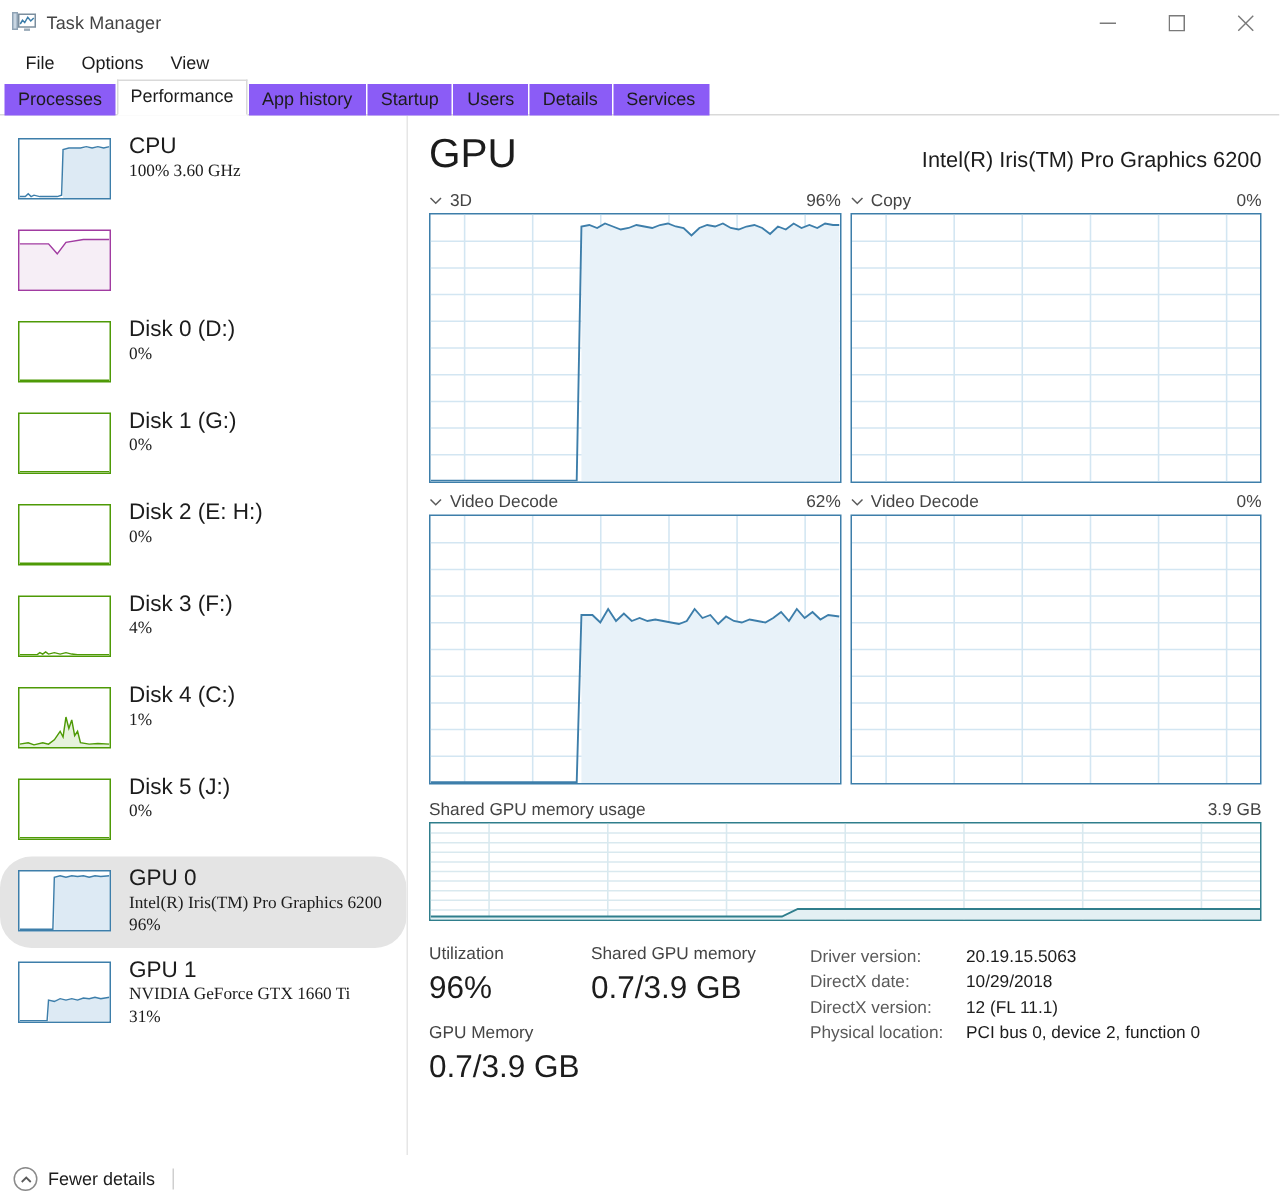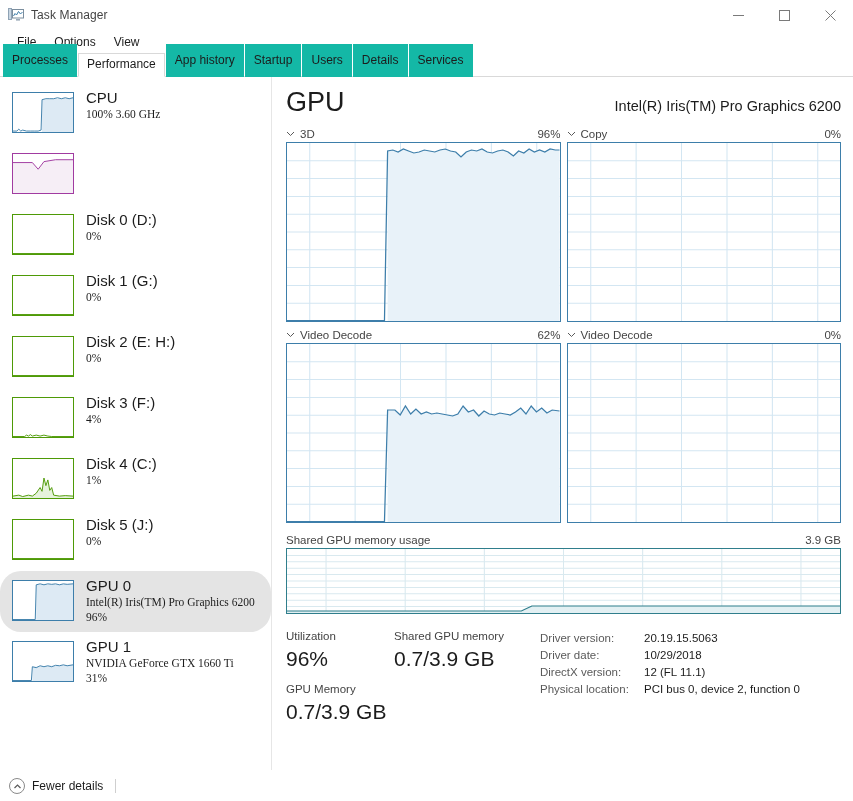--- a/index.html
+++ b/index.html
@@ -57,24 +57,24 @@
     background: #ffffff;
     position: relative;
   }
   .tabstrip::after {
     content: ""; position: absolute; left: 0; right: 0; bottom: 0;
     height: 1px; background: #d9d9d9;
   }
   .tab {
     font-size: 12px; color: #1c1c1c;
     padding: 3px 8px 4px 8px;
-    height: 33px;
+    height: 21px;
     display: flex; align-items: center;
     border: 1px solid transparent;
-    background: #14b8a6;
+    background: #8b5cf6;
     position: relative; z-index: 1;
     margin-right: 1px;
   }
   .tab.active {
     background: #ffffff;
     border: 1px solid #d9d9d9;
     border-bottom-color: #ffffff;
     height: 24px;
     z-index: 3;
     padding-bottom: 5px;
@@ -586,21 +586,21 @@
         <div class="stats-col c2">
           <div class="stat-label">Shared GPU memory</div>
           <div class="stat-value">0.7/3.9 GB</div>
         </div>
         <div class="stats-col c3">
           <div class="info-row">
             <span class="info-key">Driver version:</span>
             <span class="info-val">20.19.15.5063</span>
           </div>
           <div class="info-row">
-            <span class="info-key">Driver date:</span>
+            <span class="info-key">DirectX date:</span>
             <span class="info-val">10/29/2018</span>
           </div>
           <div class="info-row">
             <span class="info-key">DirectX version:</span>
             <span class="info-val">12 (FL 11.1)</span>
           </div>
           <div class="info-row">
             <span class="info-key">Physical location:</span>
             <span class="info-val">PCI bus 0, device 2, function 0</span>
           </div>

